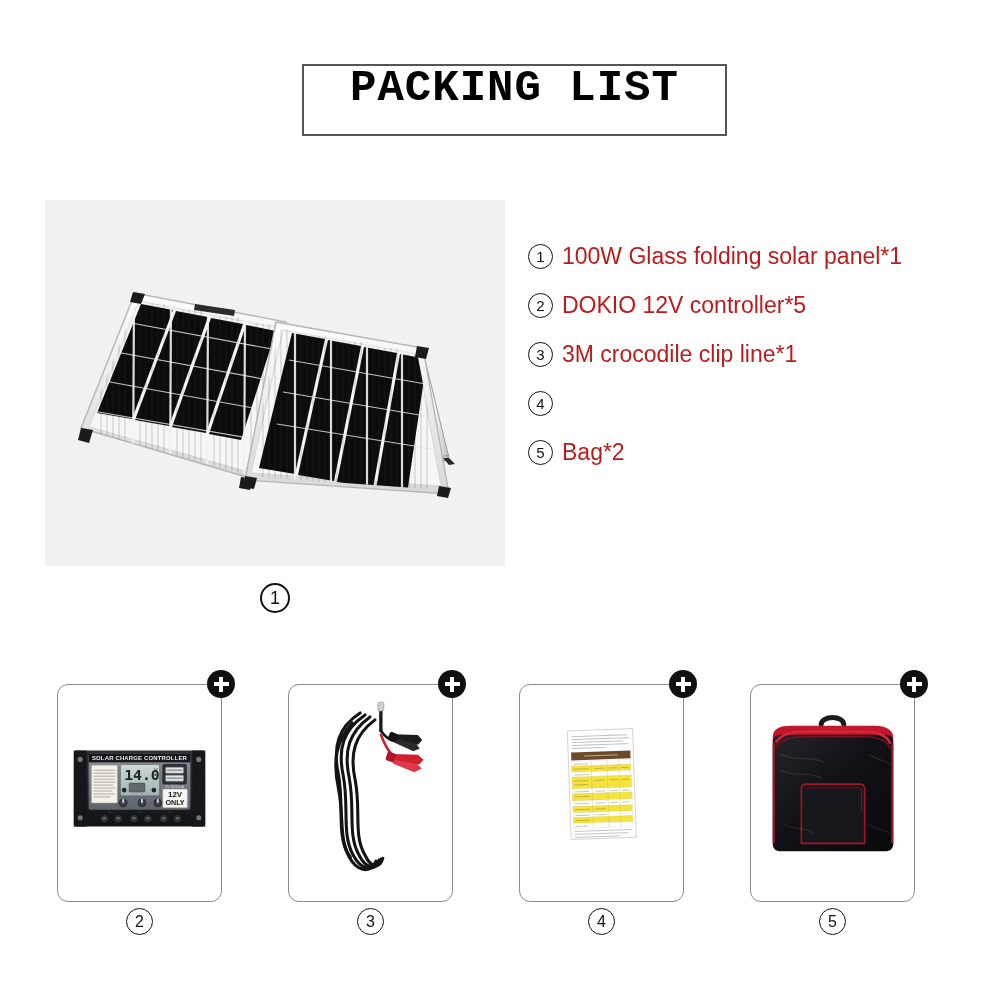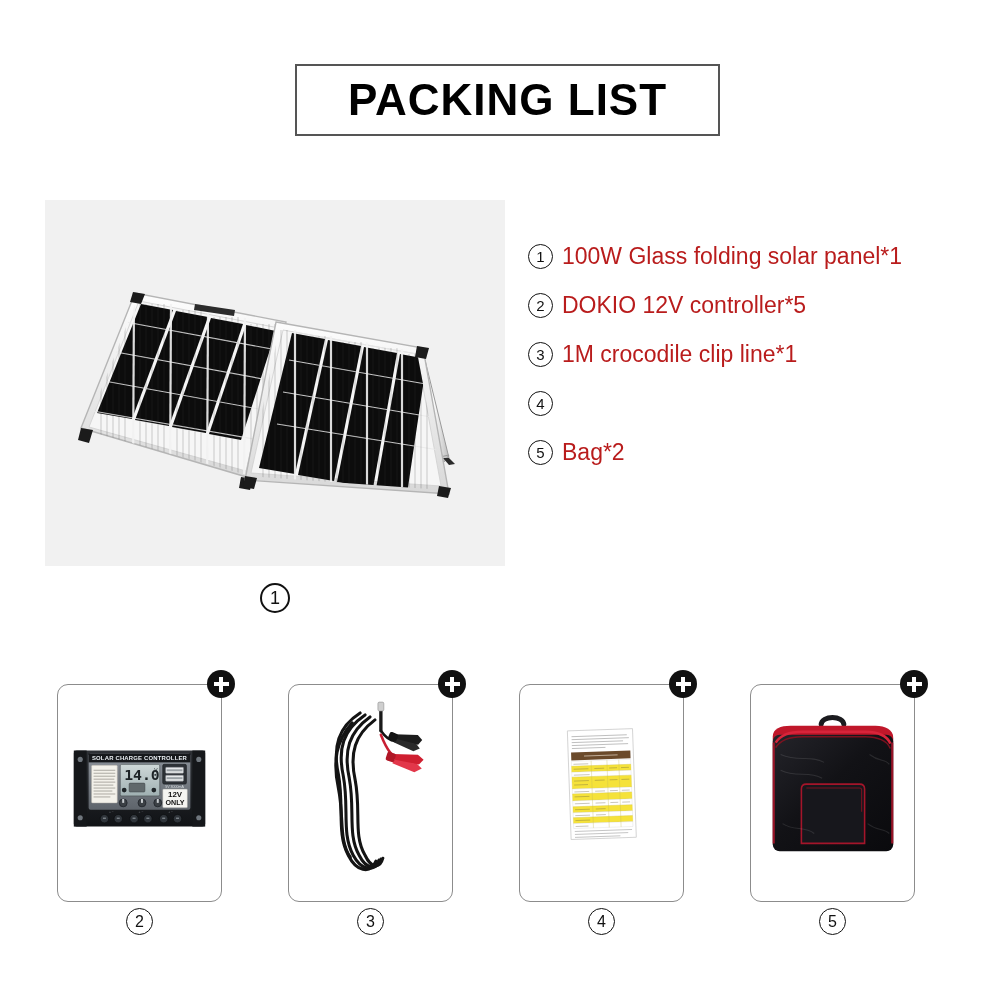--- a/index.html
+++ b/index.html
@@ -8,25 +8,26 @@
     background:#ffffff;
     font-family:"Liberation Sans","DejaVu Sans",sans-serif;
     color:#111;
     position:relative;
     overflow:hidden;
   }
   .page{position:absolute;inset:0;}
 
   
   .title-box{
-    position:absolute;left:295px;top:64px;width:425px;height:72px;
+    position:absolute;left:302px;top:64px;width:425px;height:72px;
     border:2px solid #555;
     box-sizing:border-box;
-    display:flex;align-items:center;justify-content:center;
+    display:flex;align-items:flex-start;justify-content:center;
     background:#fff;
+    font-family:Liberation Mono, monospace;
   }
   .title-text{
     font-size:44px;font-weight:bold;letter-spacing:1px;
     color:#000;line-height:1;
   }
 
   
   .hero{
     position:absolute;left:45px;top:200px;width:460px;height:366px;
     background:#f1f1f1;
@@ -260,21 +261,21 @@
     <div class="list-row">
       <span class="circnum">1</span>
       <span class="list-label">100W Glass folding solar panel*1</span>
     </div>
     <div class="list-row">
       <span class="circnum">2</span>
       <span class="list-label">DOKIO 12V controller*5</span>
     </div>
     <div class="list-row">
       <span class="circnum">3</span>
-      <span class="list-label">1M crocodile clip line*1</span>
+      <span class="list-label">3M crocodile clip line*1</span>
     </div>
     <div class="list-row">
       <span class="circnum">4</span>
     </div>
     <div class="list-row">
       <span class="circnum">5</span>
       <span class="list-label">Bag*2</span>
     </div>
   </div>
 

